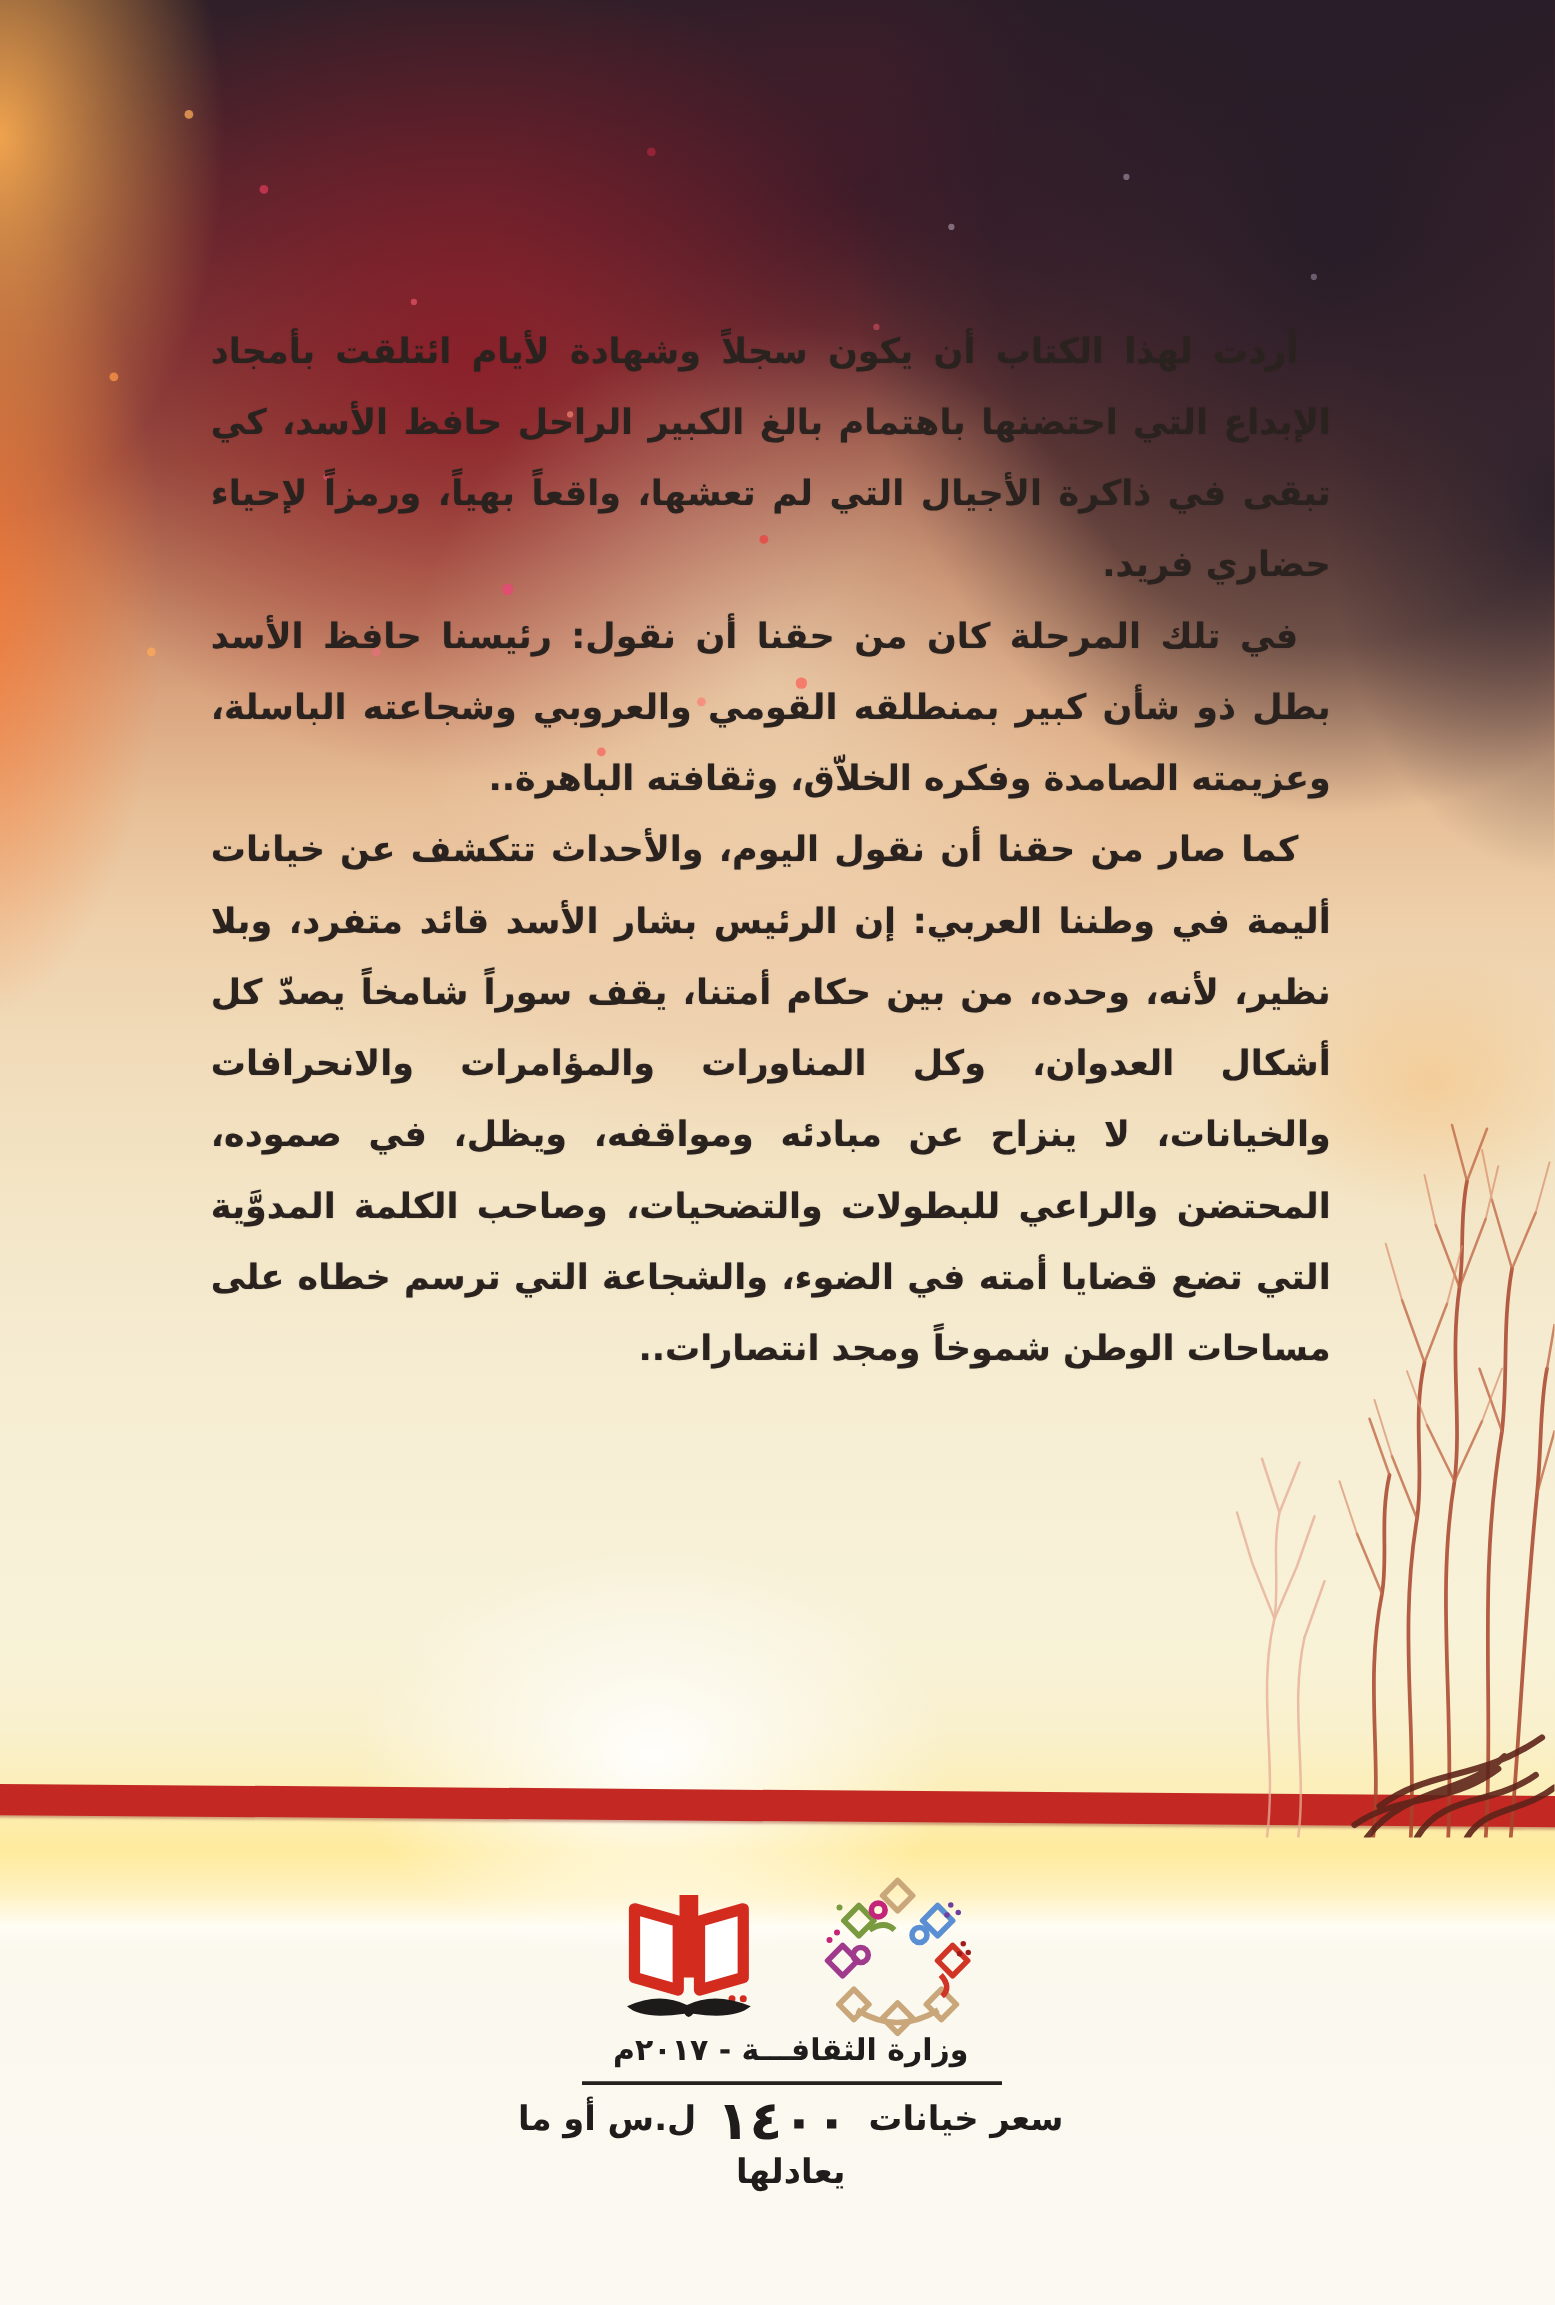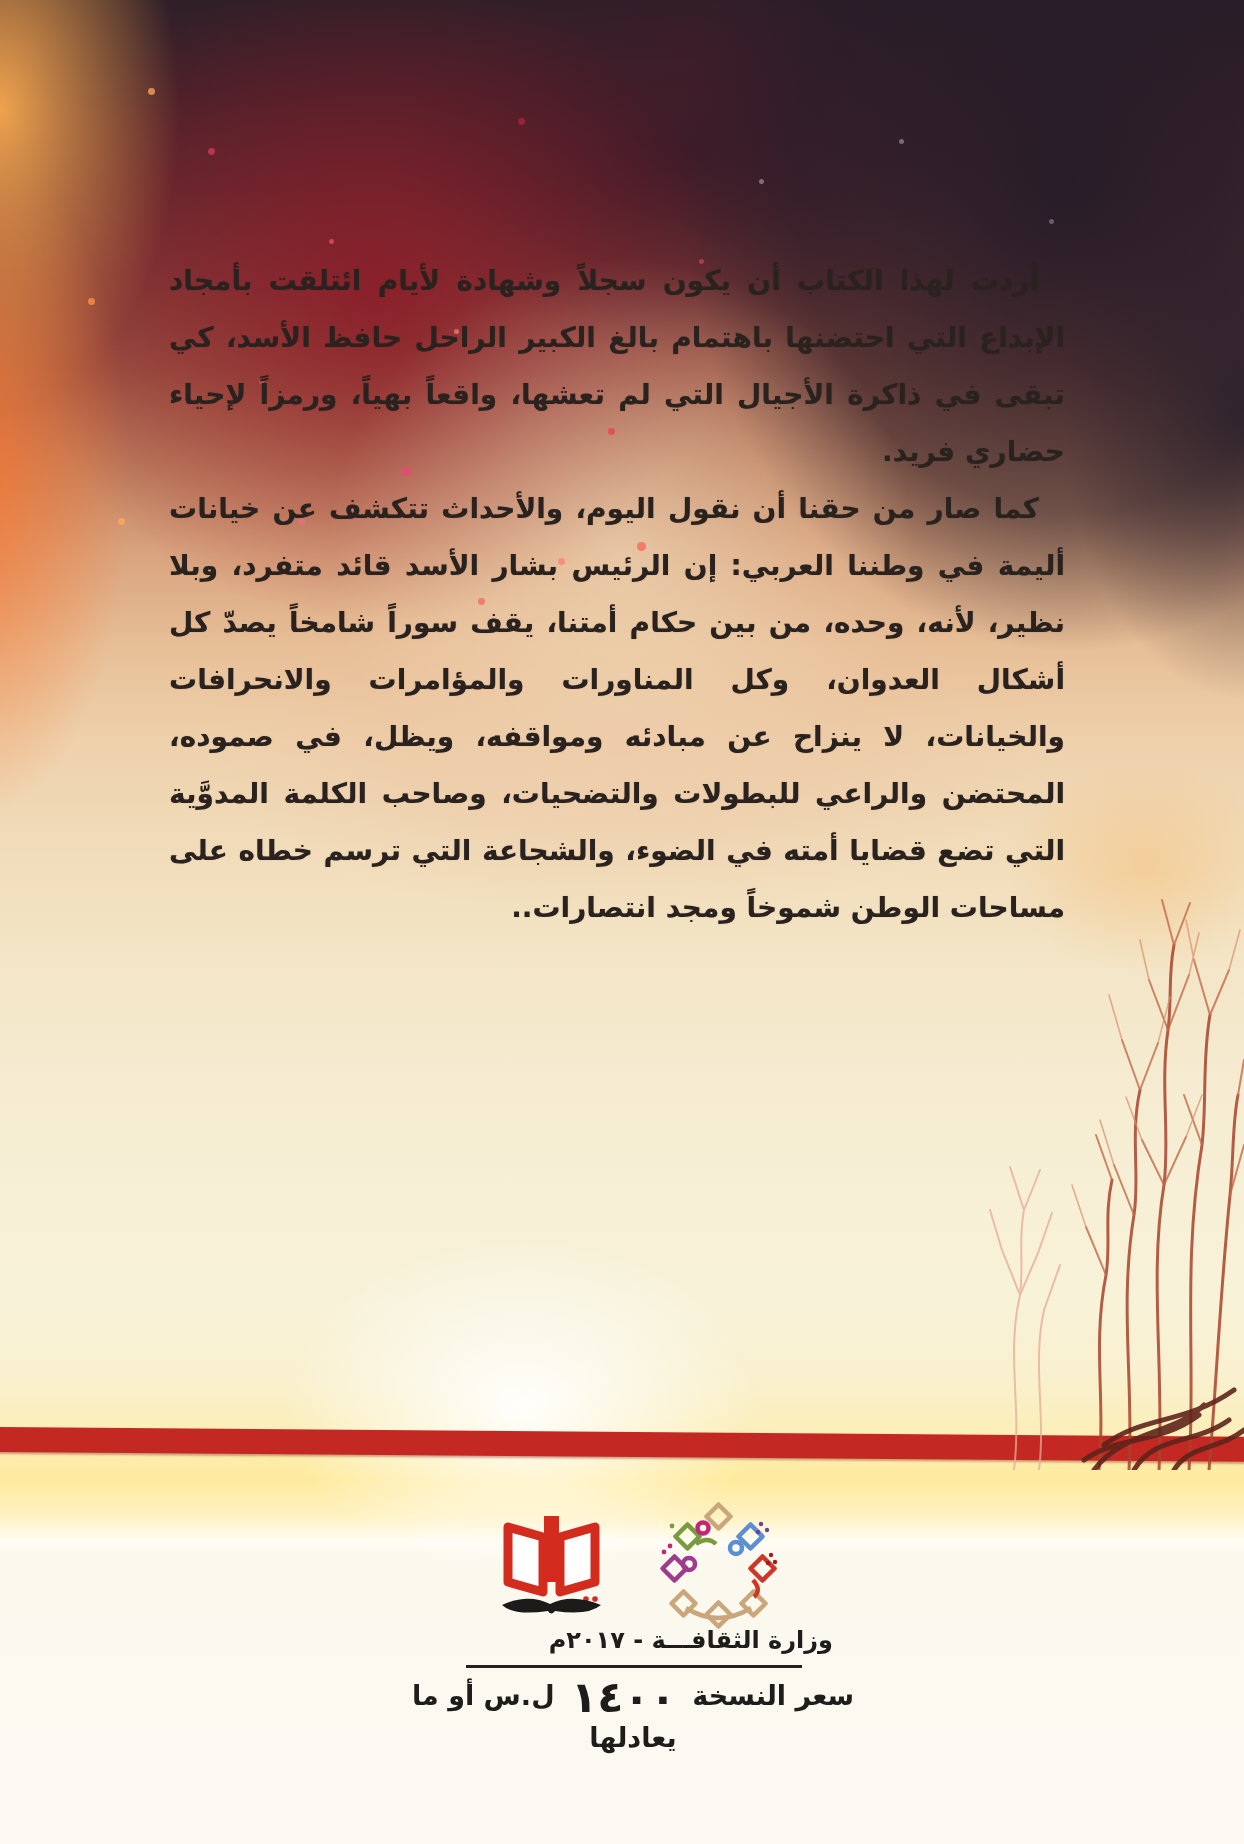--- a/index.html
+++ b/index.html
@@ -40,36 +40,37 @@
     font-size:28px;font-weight:bold;line-height:57px;
     text-shadow:0 0 1px rgba(42,34,30,.35);}
   .cover-text p{margin:0;text-indent:26px;}
   .stripe{position:absolute;left:-6px;top:1432px;width:1260px;height:25px;
     background:#c32823;transform:rotate(0.45deg);z-index:4;
     box-shadow:0 2px 2px rgba(120,20,20,.35);}
   .branches{position:absolute;left:944px;top:845px;width:300px;height:625px;z-index:5;}
   .footer-item{position:absolute;direction:rtl;color:#1f1d1b;}
   #book-logo{left:498px;top:1506px;width:107px;height:114px;}
   #culture-logo{left:658px;top:1500px;width:122px;height:130px;}
-  #ministry-line{left:433px;top:1626px;width:400px;
+  #ministry-line{left:433px;top:1626px;width:400px;text-align:center;
     font-size:24px;font-weight:bold;}
   #divider{position:absolute;left:466px;top:1665px;width:336px;height:3px;background:#24211e;}
   #price-line{left:403px;top:1672px;width:460px;text-align:center;font-size:27px;font-weight:bold;}
   #price-line .num{font-size:43px;vertical-align:-7px;margin:0 7px;letter-spacing:1px;}
 </style>
 </head>
 <body>
 
 <div class="page">
 
   <div class="atmo"></div>
   <div class="speckles"></div>
 
   <div class="cover-text">
     <p>أردت لهذا الكتاب أن يكون سجلاً وشهادة لأيام ائتلقت بأمجاد الإبداع التي احتضنها باهتمام بالغ الكبير الراحل حافظ الأسد، كي تبقى في ذاكرة الأجيال التي لم تعشها، واقعاً بهياً، ورمزاً لإحياء حضاري فريد.</p>
+    <p>في تلك المرحلة كان من حقنا أن نقول: رئيسنا حافظ الأسد بطل ذو شأن كبير بمنطلقه القومي والعروبي وشجاعته الباسلة، وعزيمته الصامدة وفكره الخلاّق، وثقافته الباهرة..</p>
     <p>كما صار من حقنا أن نقول اليوم، والأحداث تتكشف عن خيانات أليمة في وطننا العربي: إن الرئيس بشار الأسد قائد متفرد، وبلا نظير، لأنه، وحده، من بين حكام أمتنا، يقف سوراً شامخاً يصدّ كل أشكال العدوان، وكل المناورات والمؤامرات والانحرافات والخيانات، لا ينزاح عن مبادئه ومواقفه، ويظل، في صموده، المحتضن والراعي للبطولات والتضحيات، وصاحب الكلمة المدوَّية التي تضع قضايا أمته في الضوء، والشجاعة التي ترسم خطاه على مساحات الوطن شموخاً ومجد انتصارات..</p>
   </div>
 
   <div class="stripe"></div>
 
   <svg class="branches" viewBox="0 0 300 625" xmlns="http://www.w3.org/2000/svg">
     <g stroke="#a8442c" stroke-width="3" fill="none" opacity="0.85" stroke-linecap="round">
       <path d="M215 625 C220 520 205 430 220 340 C226 290 216 240 224 185 C228 155 224 130 230 100"></path>
       <path d="M245 625 C252 520 238 420 258 300 C263 255 258 215 266 170"></path>
       <path d="M185 625 C190 540 175 460 190 370 C196 330 186 290 196 245"></path>
@@ -149,18 +150,18 @@
         <circle cx="6" cy="52" r="2.4"></circle>
         <circle cx="12" cy="46" r="2.4"></circle>
       </g>
   </svg>
 
   <div id="ministry-line" class="footer-item">وزارة الثقافـــة - ٢٠١٧م</div>
 
   <div id="divider"></div>
 
   <div id="price-line" class="footer-item">
-    <span>سعر النسخة</span>
+    <span>سعر خيانات</span>
     <span class="num">١٤٠٠</span>
     <span>ل.س أو ما يعادلها</span>
   </div>
 
 </div>
 
 </body></html>

